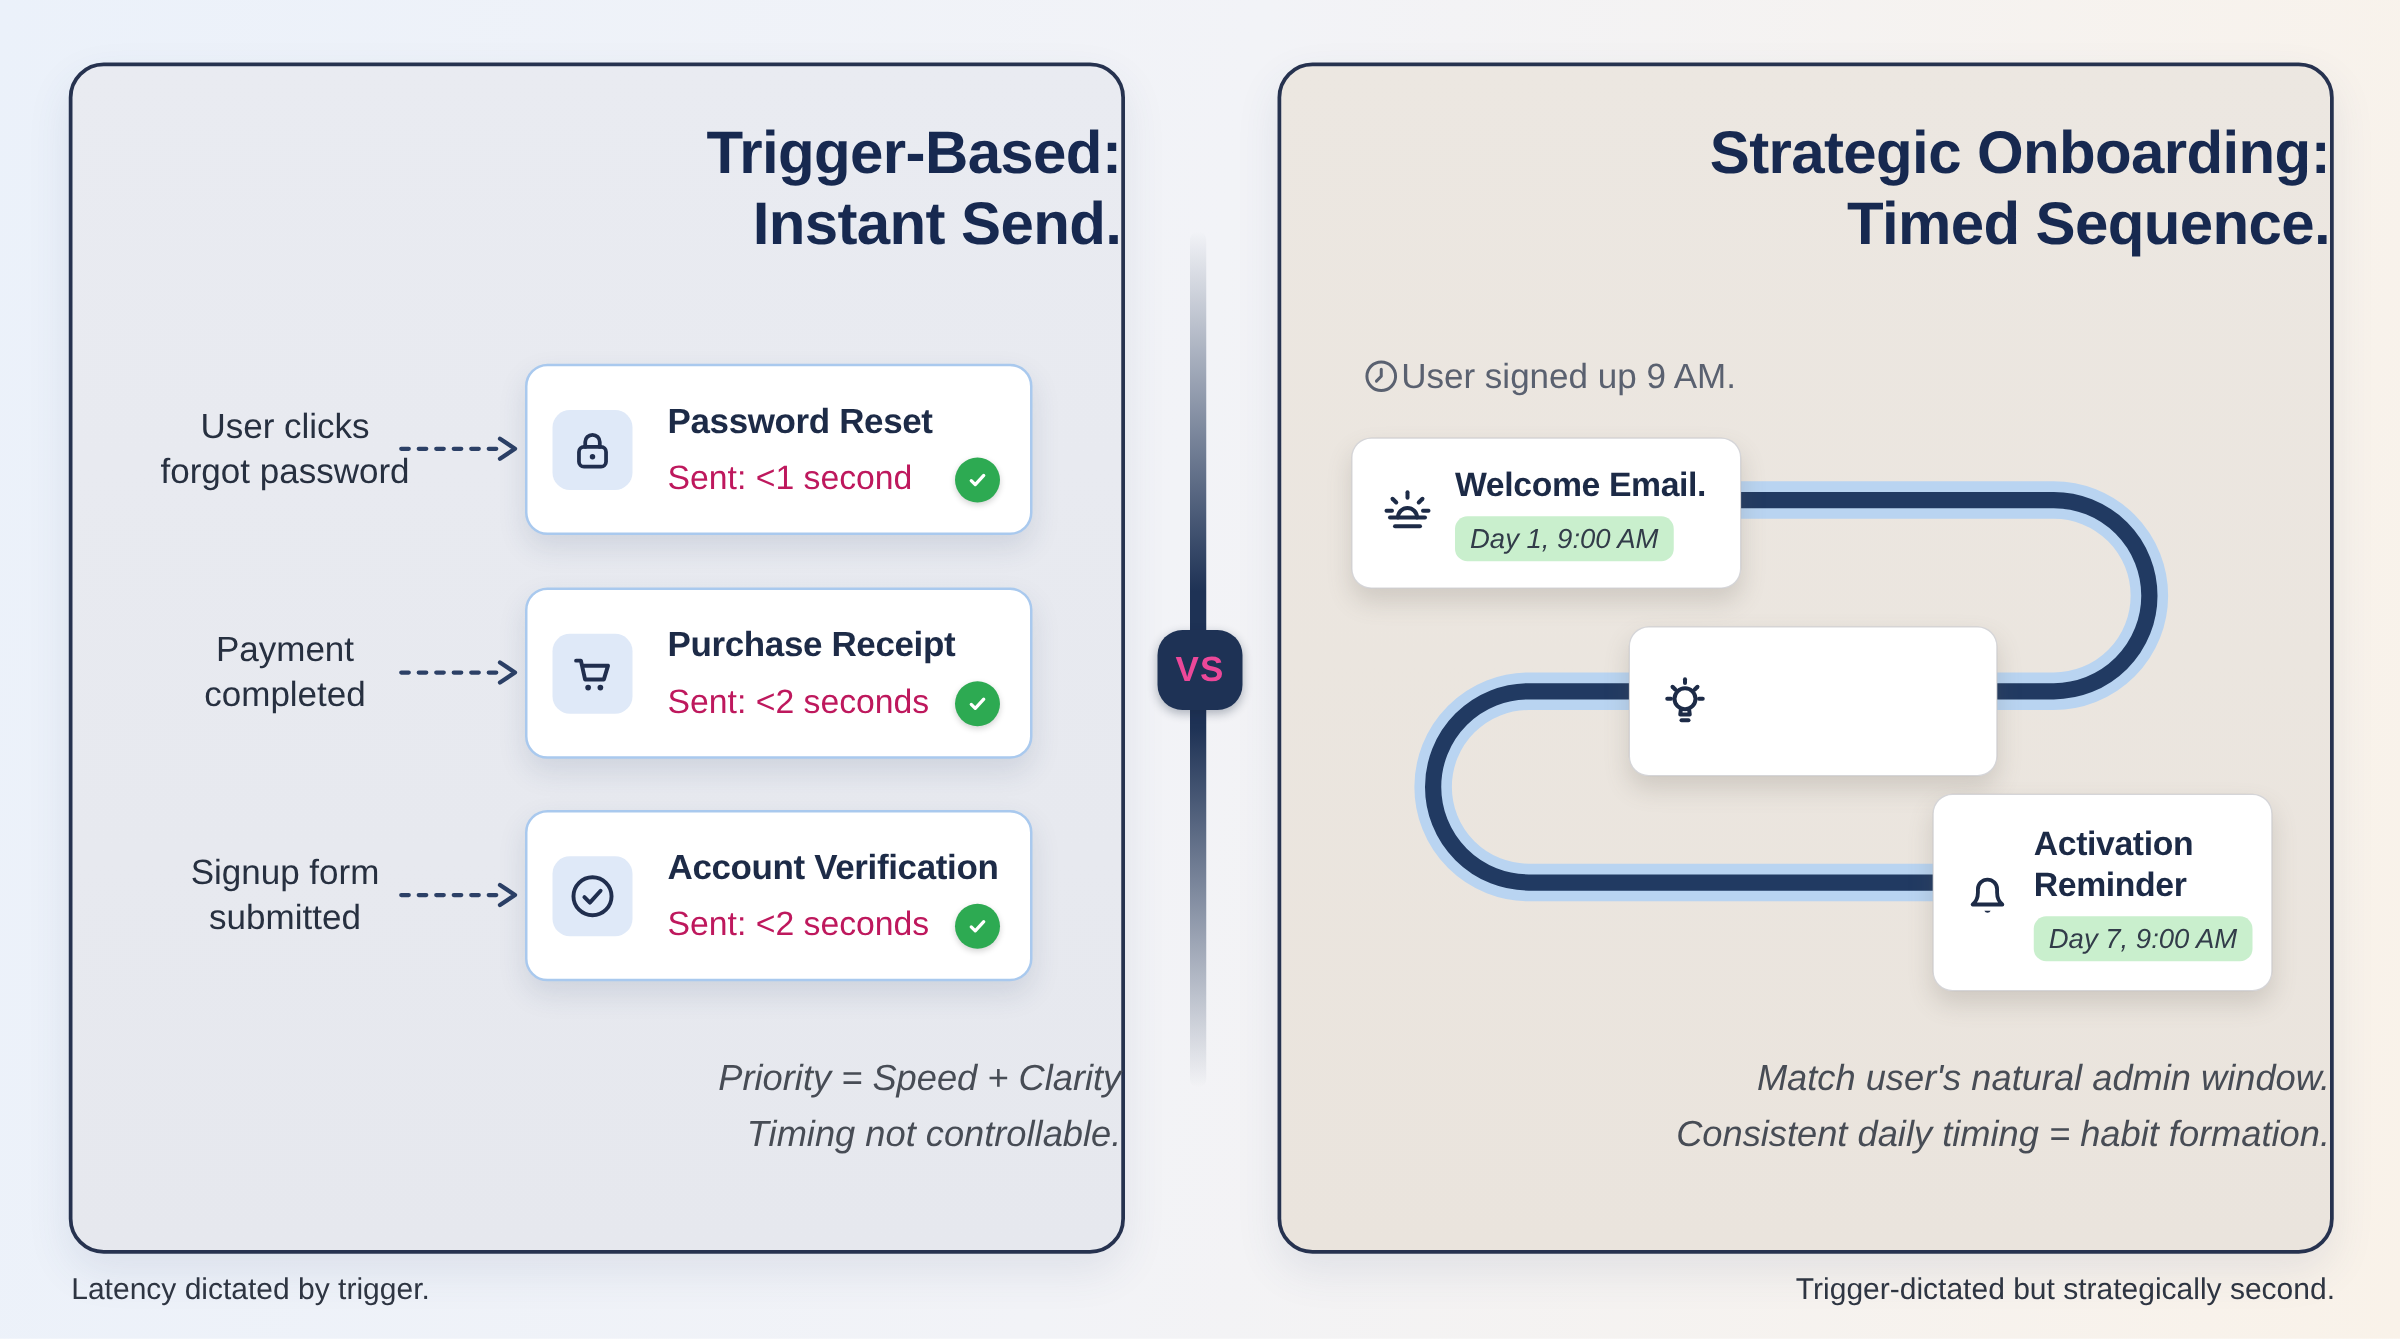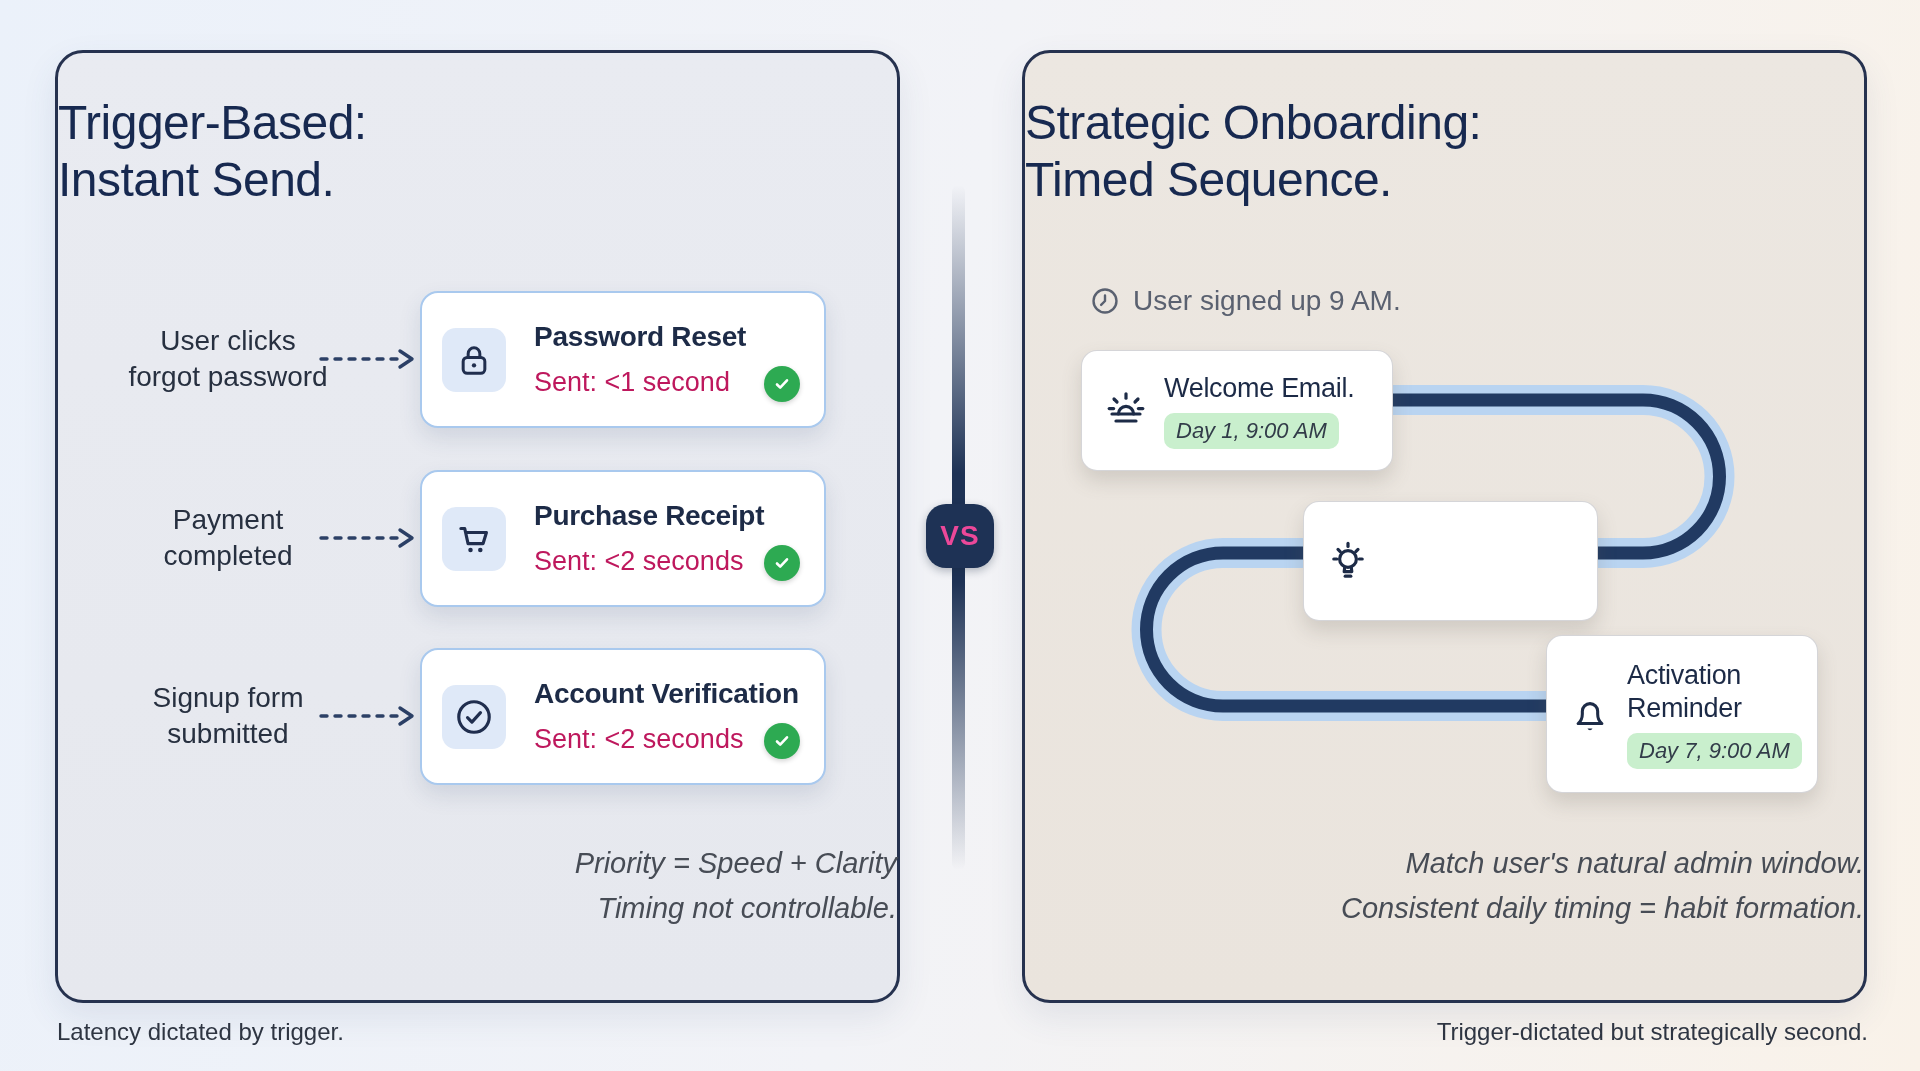--- a/index.html
+++ b/index.html
@@ -3,22 +3,22 @@
 <meta charset="utf-8">
 <style>
   html,body{margin:0;padding:0;}
   .canvas{position:relative;width:1920px;height:1071px;overflow:hidden;
     font-family:"Liberation Sans",sans-serif;
     background:linear-gradient(100deg,#ebf1fa 0%,#f2f3f7 48%,#f9f2e9 100%);}
   .panel{position:absolute;top:50px;width:845px;height:953px;border:3px solid #26324f;
     border-radius:28px;box-sizing:border-box;box-shadow:0 14px 34px rgba(60,80,120,.10);}
   .panel.left{left:55px;background:linear-gradient(180deg,#e9ebf1,#e6e8ee);}
   .panel.right{left:1022px;background:linear-gradient(180deg,#ece7e1,#eae4dd);}
-  .ptitle{position:absolute;top:42px;left:0;right:0;margin:0;text-align:left;
-    font-size:48px;line-height:1.18;font-weight:normal;color:#172950;
+  .ptitle{position:absolute;top:42px;left:0;right:0;margin:0;text-align:right;
+    font-size:48px;line-height:1.18;font-weight:bold;color:#172950;
     letter-spacing:-.5px;white-space:pre-line;}
   
   .trigger-label{position:absolute;left:40px;width:260px;text-align:center;
     font-size:28px;line-height:1.3;color:#273040;white-space:pre-line;}
   .arrow{position:absolute;left:260px;}
   .tcard{position:absolute;left:362px;width:406px;height:137px;background:#fff;
     border:2px solid #a9c9ee;border-radius:18px;box-shadow:0 10px 22px rgba(44,68,110,.13);
     display:flex;align-items:center;padding:0 20px;box-sizing:border-box;gap:12px;}
   .icon-tile{width:64px;height:64px;border-radius:14px;background:#dfe9f8;flex:0 0 64px;
     display:flex;align-items:center;justify-content:center;color:#202e4e;}
@@ -30,30 +30,30 @@
     box-shadow:0 2px 5px rgba(0,0,0,.18);}
   .summary{position:absolute;top:788px;left:0;right:0;text-align:right;
     font-size:29px;line-height:1.55;color:#474c55;white-space:pre-line;font-style:italic;}
   
   .divider{position:absolute;left:952px;top:185px;width:13px;height:685px;border-radius:7px;
     background:linear-gradient(to bottom,rgba(30,50,85,0) 0%,#1e3255 42%,#1e3255 58%,rgba(30,50,85,0) 100%);}
   .vs{position:absolute;left:926px;top:504px;width:68px;height:64px;background:#1e3255;
     border-radius:20px;color:#ec4899;font-weight:bold;font-size:28px;letter-spacing:1px;
     display:flex;align-items:center;justify-content:center;box-shadow:0 3px 8px rgba(20,35,60,.3);}
   
-  .clockrow{position:absolute;top:232px;left:64px;display:flex;align-items:center;gap:12px;
+  .clockrow{position:absolute;top:232px;left:64px;display:flex;align-items:center;
     color:#5a6170;font-size:28px;}
   .snake{position:absolute;left:0;top:0;z-index:1;}
   .snake .outer{stroke:#b9d4f1;stroke-width:30;fill:none;stroke-linecap:round;}
   .snake .inner{stroke:#213a62;stroke-width:13;fill:none;stroke-linecap:round;}
   .step{position:absolute;background:#fff;border:1.5px solid rgba(150,150,158,.40);border-radius:16px;
     box-shadow:0 10px 20px rgba(100,95,85,.20);z-index:2;display:flex;align-items:center;
     gap:14px;padding:0 20px;box-sizing:border-box;}
   .step .sicon{color:#1d2b47;display:flex;align-items:center;}
-  .step-title{font-size:27px;font-weight:normal;color:#1c2a46;line-height:1.2;letter-spacing:-.3px;}
+  .step-title{font-size:27px;font-weight:bold;color:#1c2a46;line-height:1.2;letter-spacing:-.3px;}
   .pill{display:inline-block;margin-top:9px;background:#c9efcd;color:#323c49;
     font-size:22px;padding:5px 12px;border-radius:10px;white-space:nowrap;font-style:italic;}
   .step1{left:56px;top:297px;width:312px;height:121px;}
   .step2{left:278px;top:448px;width:295px;height:120px;}
   .step3{left:521px;top:582px;width:272px;height:158px;}
   
   .fn{position:absolute;top:1018px;font-size:24px;color:#2e3542;}
   .fn-left{left:57px;}
   .fn-right{right:52px;}
   svg{display:block;}

